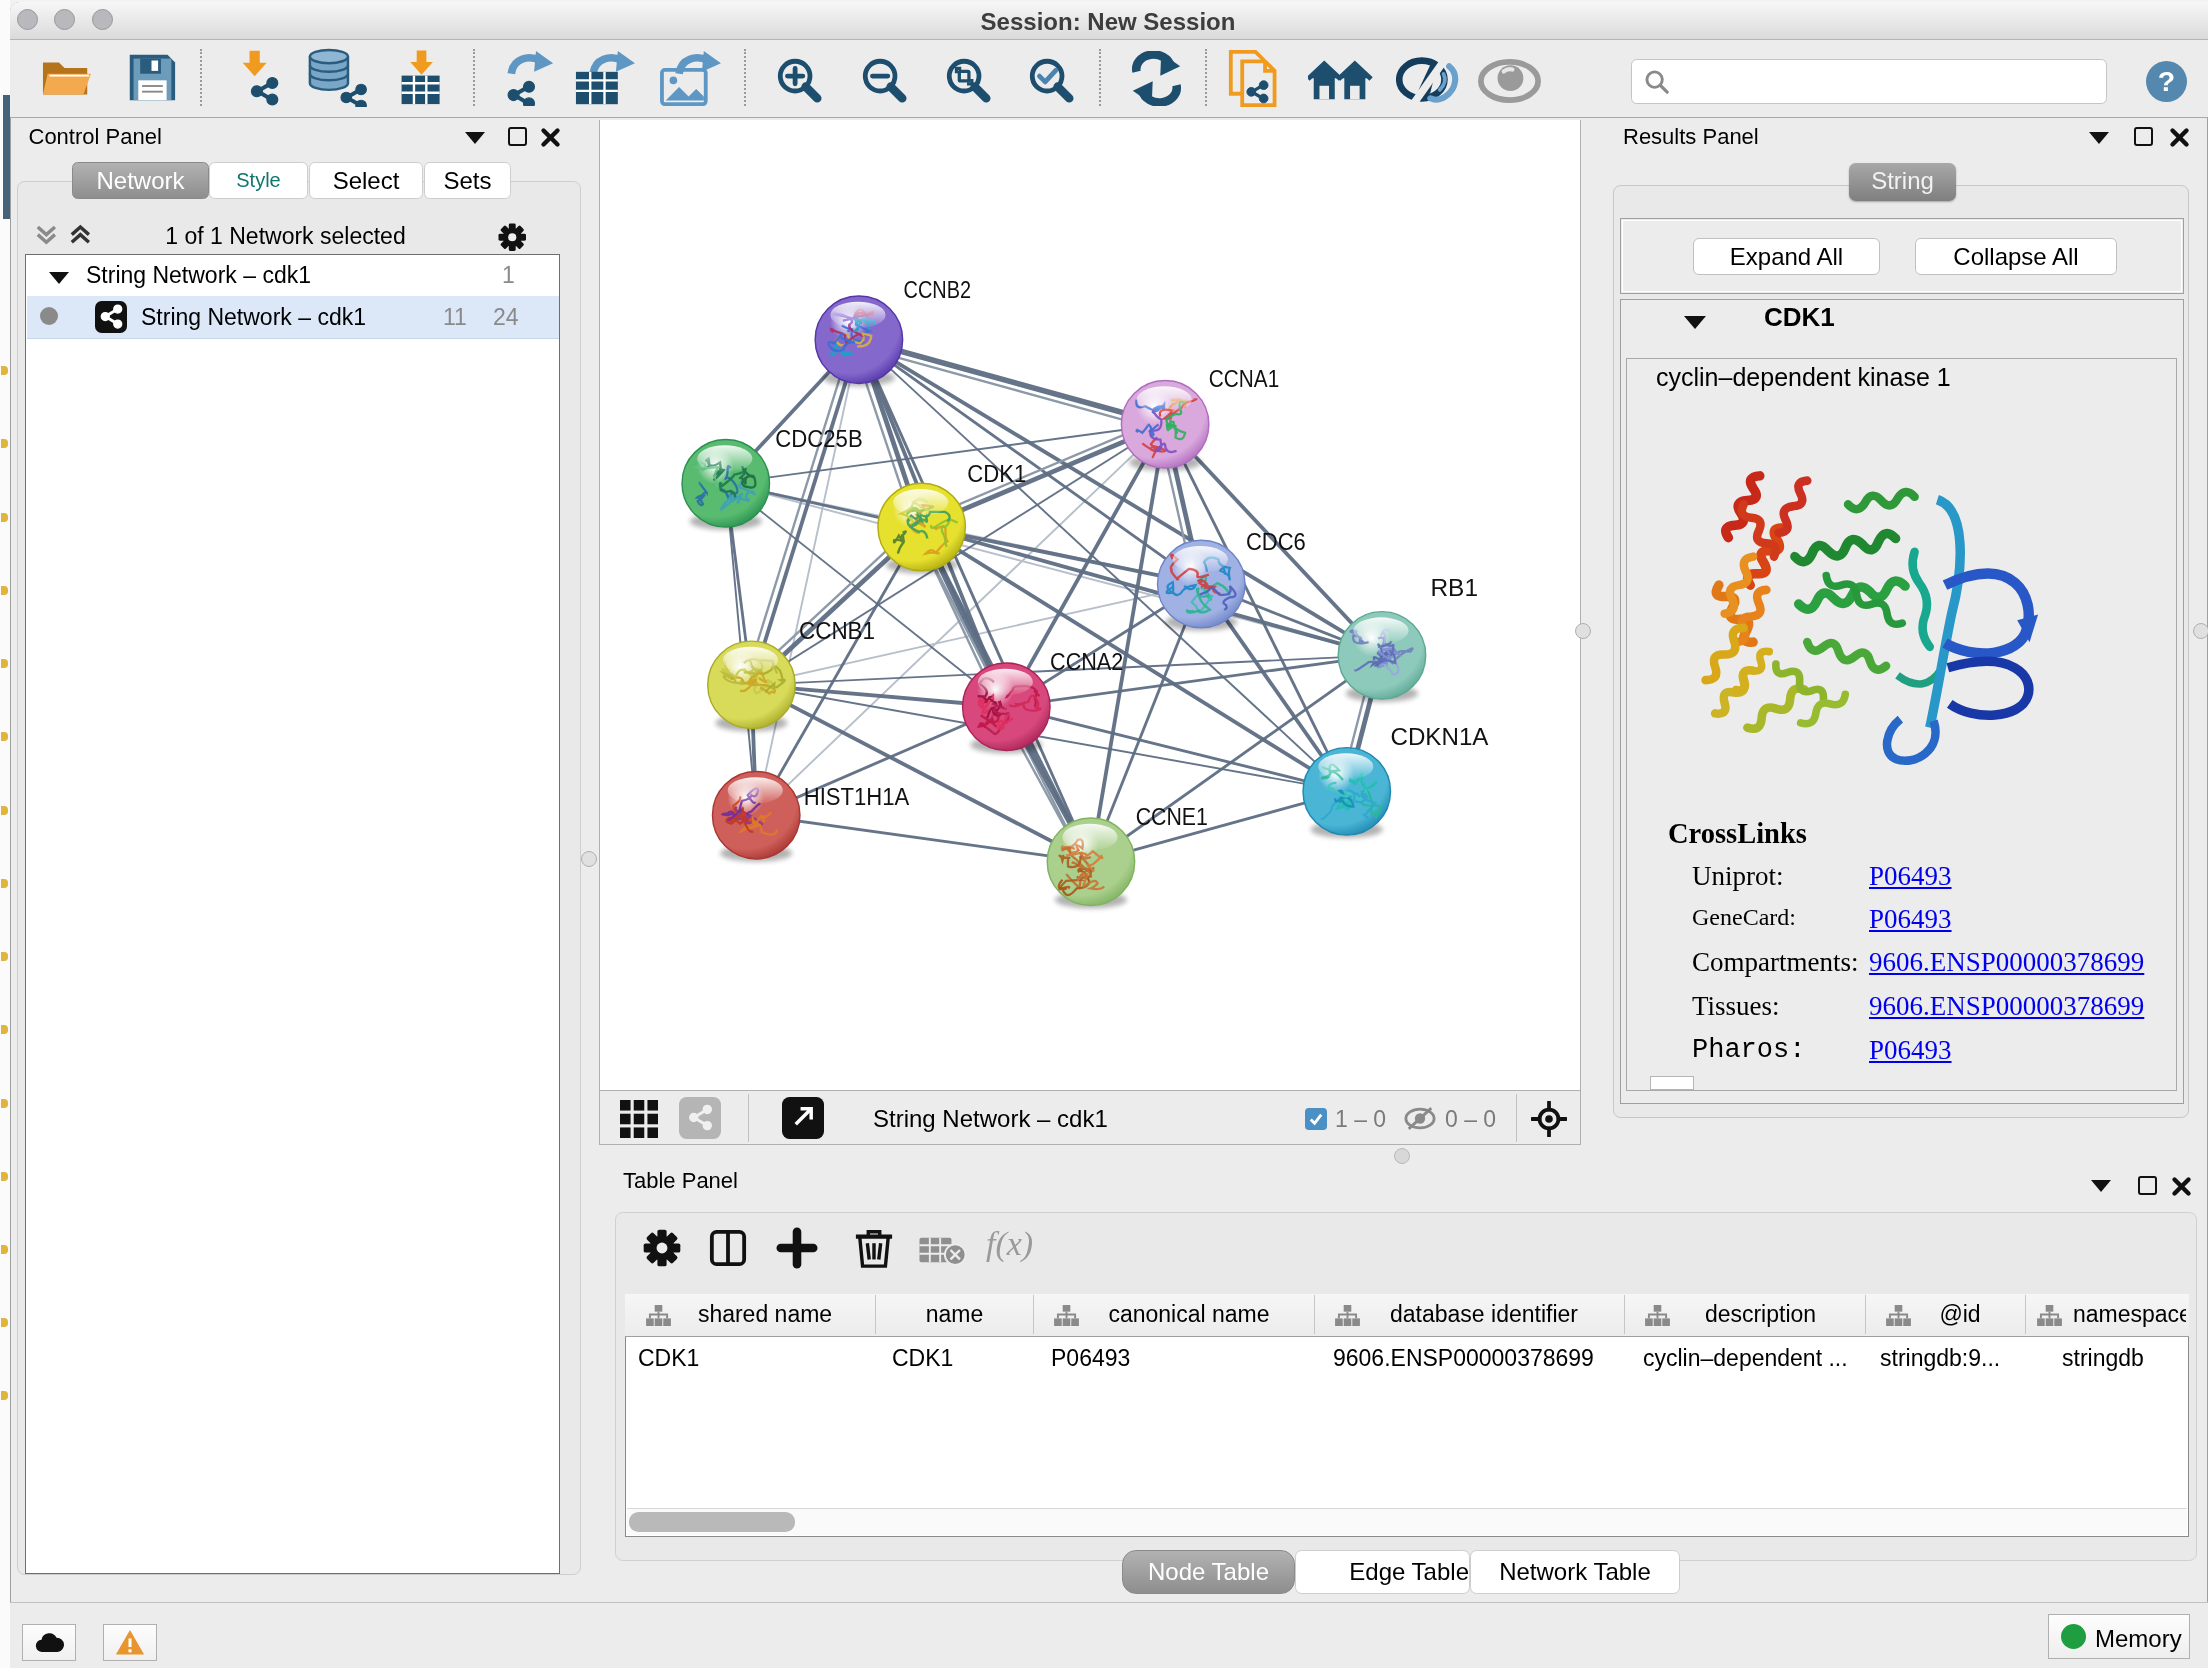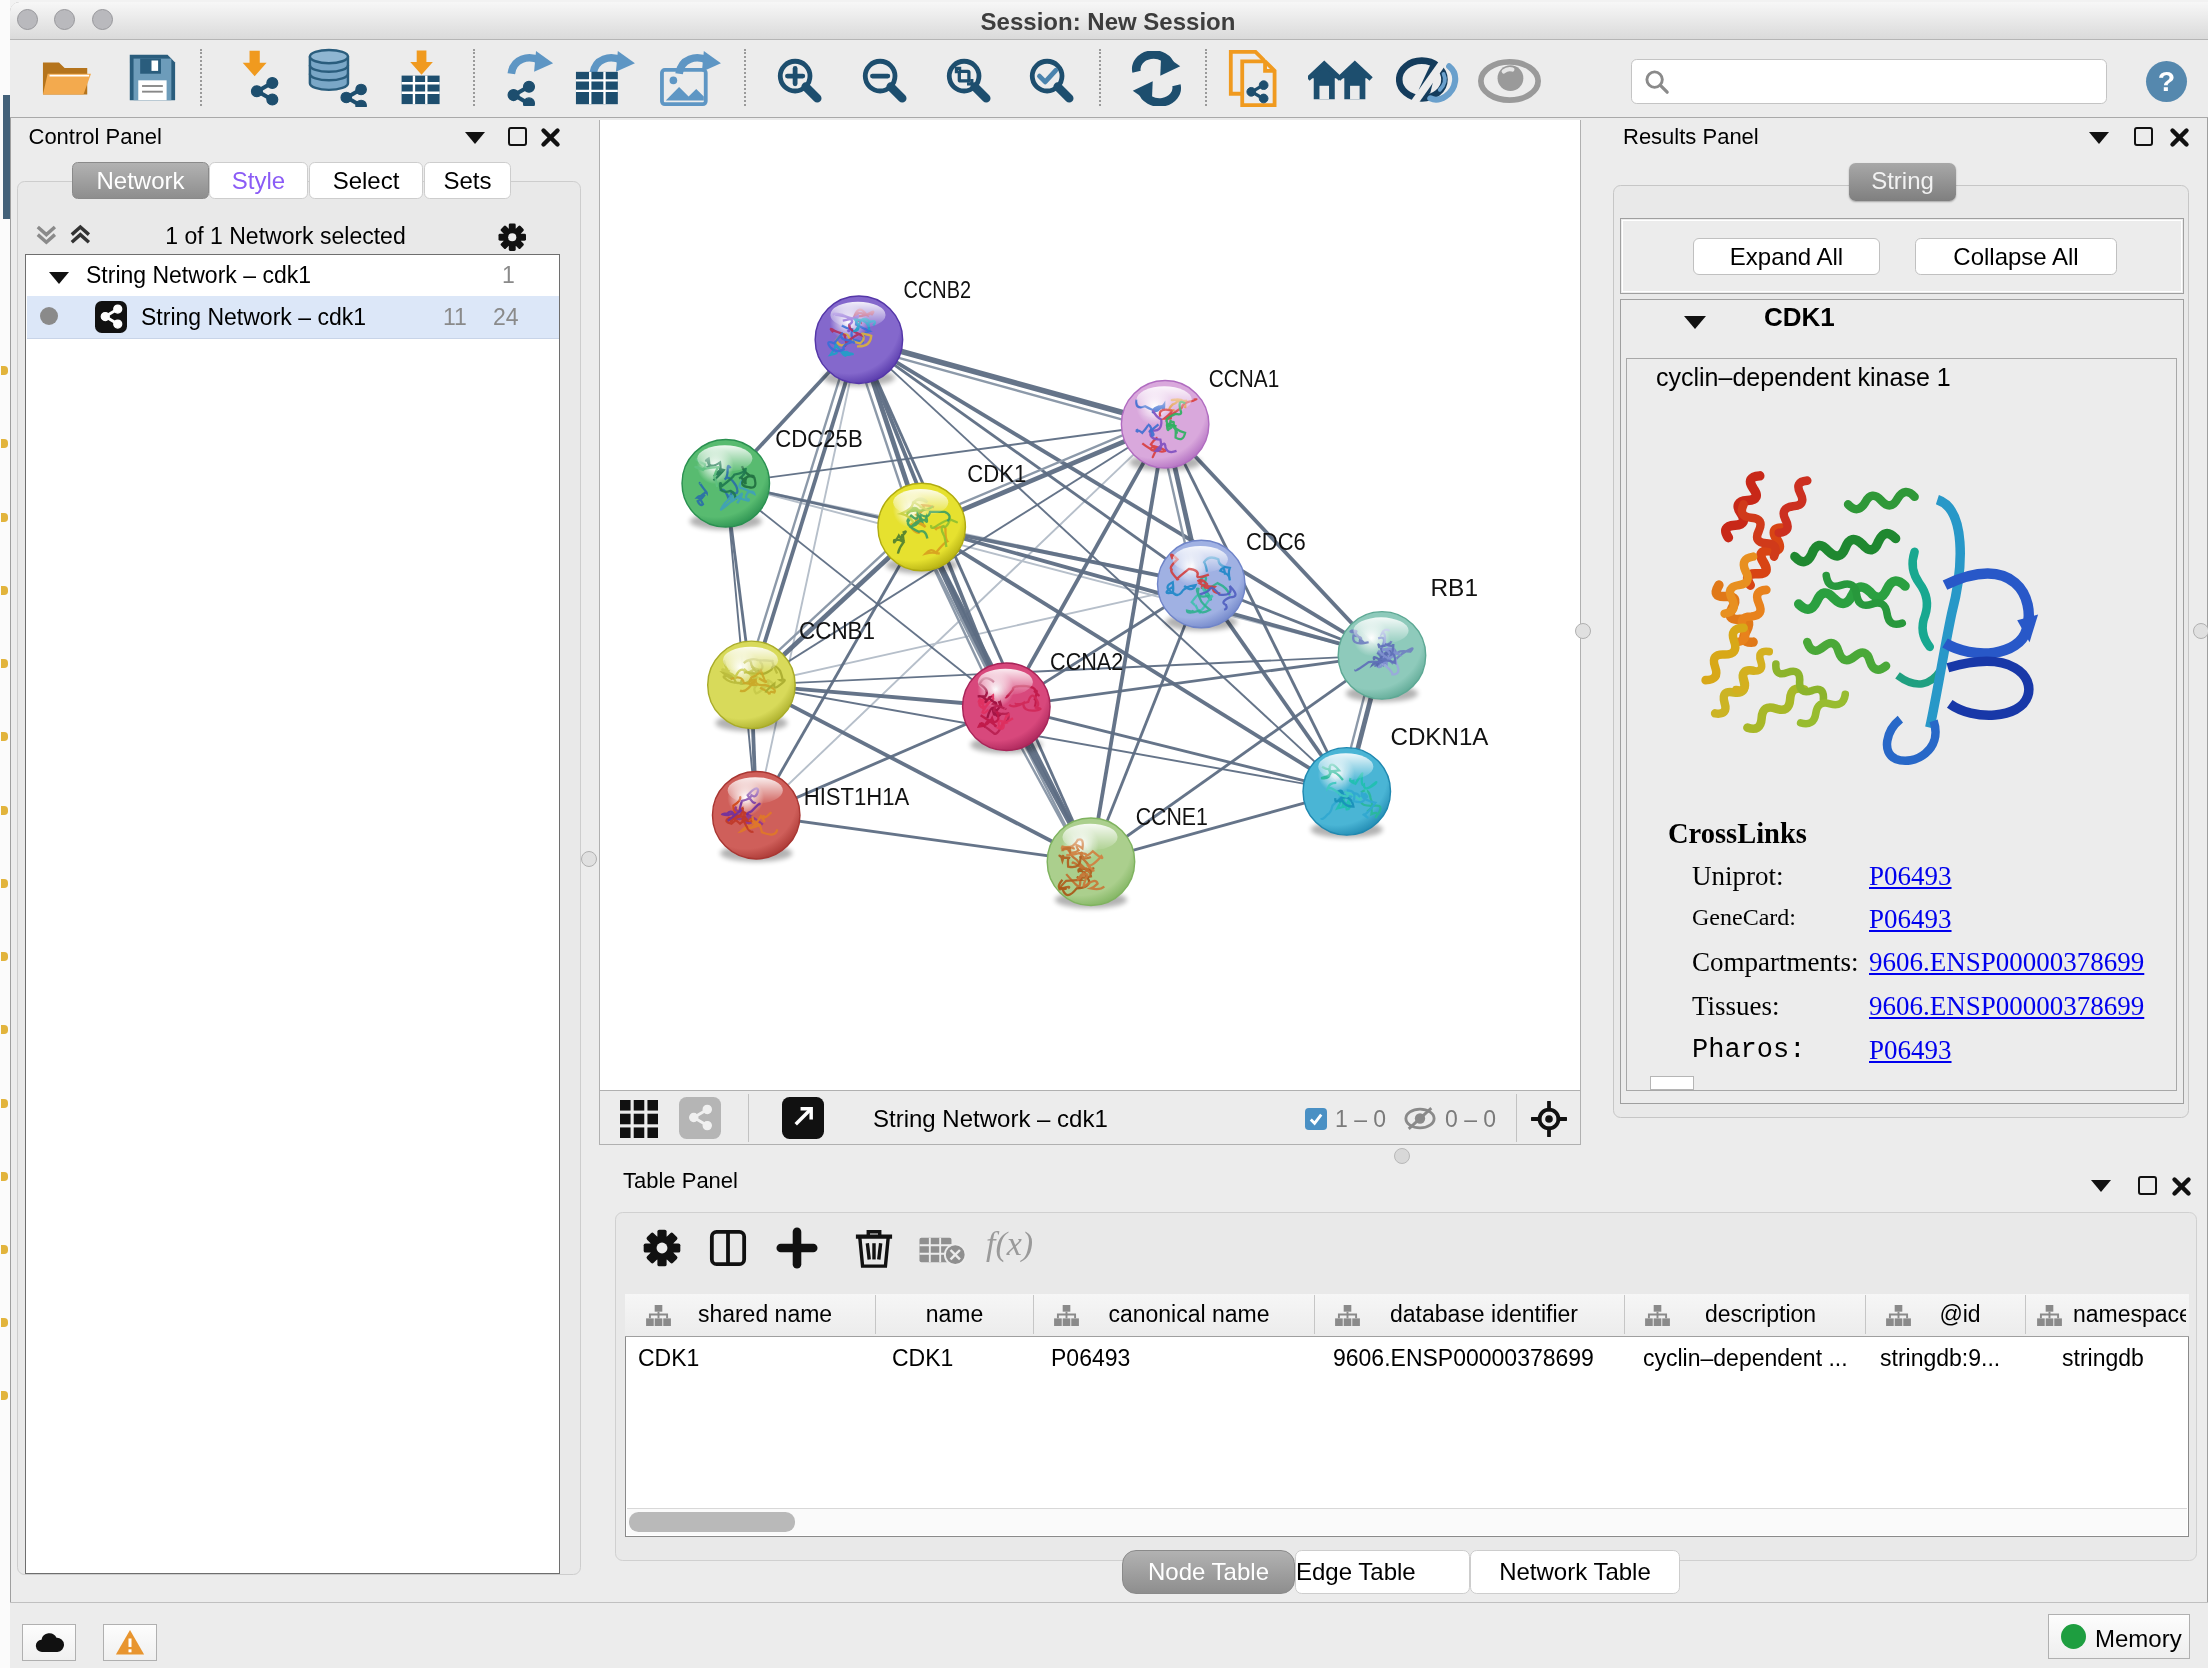--- a/index.html
+++ b/index.html
@@ -209,21 +209,21 @@
 <div style="position:absolute;left:465px;top:132px;width:0;height:0;border-left:10.5px solid transparent;border-right:10.5px solid transparent;border-top:12.4px solid #111"></div>
 <div style="position:absolute;left:508px;top:127px;width:19px;height:19px;border:2.9px solid #111;border-radius:2.9px"></div>
 <svg style="position:absolute;left:540px;top:127px" width="21" height="21" viewBox="0 0 24 24">
     <g stroke="#111" stroke-width="5" stroke-linecap="round">
       <line x1="4" y1="4" x2="20" y2="20"></line>
       <line x1="20" y1="4" x2="4" y2="20"></line>
     </g>
   </svg>
 <div class="abs" style="left:17px;top:181px;width:564px;height:1394px;background:#e9e9e9;border:1px solid #cdcdcd;border-radius:7.6px"></div>
 <div class="abs" style="left:72px;top:162px;width:137px;height:37px;background:linear-gradient(#b2b2b2,#8e8e8e);border:1px solid #8a8a8a;border-radius:5.7px;color:#fff;font-size:24px;text-align:center;line-height:35px">Network</div>
-<div class="abs" style="left:209px;top:162px;width:99px;height:37px;background:#fff;border:1px solid #cdcdcd;border-radius:5.7px;color:#8b5cf6;font-size:24px;text-align:center;line-height:35px">Style</div>
+<div class="abs" style="left:209px;top:162px;width:99px;height:37px;background:#fff;border:1px solid #cdcdcd;border-radius:5.7px;color:#0f766e;font-size:20px;text-align:center;line-height:35px">Style</div>
 <div class="abs" style="left:309px;top:162px;width:114px;height:37px;background:#fff;border:1px solid #cdcdcd;border-radius:5.7px;color:#000;font-size:24px;text-align:center;line-height:35px">Select</div>
 <div class="abs" style="left:424px;top:162px;width:87px;height:37px;background:#fff;border:1px solid #cdcdcd;border-radius:5.7px;color:#000;font-size:24px;text-align:center;line-height:35px">Sets</div>
 <svg class="abs" style="left:34px;top:224px" width="28.5" height="25" viewBox="0 0 30 26">
     <g fill="none" stroke="#8a8a8a" stroke-width="3.6">
       <path d="M4,3 L13,11 L22,3"></path>
       <path d="M4,11 L13,19 L22,11"></path>
     </g>
   </svg>
 <svg class="abs" style="left:68px;top:224px" width="28.5" height="25" viewBox="0 0 30 26">
     <g fill="none" stroke="#333" stroke-width="3.6">
@@ -796,21 +796,21 @@
 <div class="lbl" style="left:638px;top:1345px;font-size:23px">CDK1</div>
 <div class="lbl" style="left:892px;top:1345px;font-size:23px">CDK1</div>
 <div class="lbl" style="left:1051px;top:1345px;font-size:23px">P06493</div>
 <div class="lbl" style="left:1333px;top:1345px;font-size:23px">9606.ENSP00000378699</div>
 <div class="lbl" style="left:1643px;top:1345px;font-size:23px">cyclin–dependent ...</div>
 <div class="lbl" style="left:1880px;top:1345px;font-size:23px">stringdb:9...</div>
 <div class="lbl" style="left:2062px;top:1345px;font-size:23px">stringdb</div>
 <div class="abs" style="left:627px;top:1508px;width:1560px;height:27px;background:#fafafa;border-top:1px solid #d8d8d8"></div>
 <div class="abs" style="left:629px;top:1512px;width:166px;height:20px;background:#b9b9b9;border-radius:9.5px"></div>
 <div class="abs" style="left:1122px;top:1550px;width:173px;height:44px;background:linear-gradient(#b2b2b2,#8e8e8e);border:1px solid #8a8a8a;border-radius:14px;color:#fff;font-size:24px;text-align:center;line-height:42px">Node Table</div>
-<div class="abs" style="left:1295px;top:1550px;width:175px;height:44px;background:#fff;border:1px solid #cdcdcd;border-radius:6.7px;font-size:24px;text-align:left;line-height:42px">Edge Table</div>
+<div class="abs" style="left:1295px;top:1550px;width:175px;height:44px;background:#fff;border:1px solid #cdcdcd;border-radius:6.7px;font-size:24px;text-align:right;line-height:42px">Edge Table</div>
 <div class="abs" style="left:1470px;top:1550px;width:210px;height:44px;background:#fff;border:1px solid #cdcdcd;border-radius:6.7px;font-size:24px;text-align:center;line-height:42px">Network Table</div>
 <div class="abs" style="left:9.5px;top:1602px;width:2199px;height:67px;background:#ececec;border-top:1.9px solid #c0c0c0"></div>
 <div class="abs" style="left:22px;top:1624px;width:54px;height:37px;background:linear-gradient(#fdfdfd,#f0f0f0);border:1px solid #b0b0b0"></div>
 <svg class="abs" style="left:34px;top:1632px" width="30" height="21" viewBox="0 0 32 22">
     <path d="M9,21 A6.5,6.5 0 0 1 8,8 A8.5,8.5 0 0 1 24,6 A6,6 0 0 1 25,21 Z" fill="#111"></path>
   </svg>
 <div class="abs" style="left:103px;top:1624px;width:54px;height:37px;background:linear-gradient(#fdfdfd,#f0f0f0);border:1px solid #b0b0b0"></div>
 <svg class="abs" style="left:114px;top:1628px" width="32" height="28.5" viewBox="0 0 34 30">
     <path d="M17,2 L32,28 L2,28 Z" fill="#e8952f"></path>
     <rect x="15.4" y="11" width="3.2" height="9" fill="#fff"></rect>

